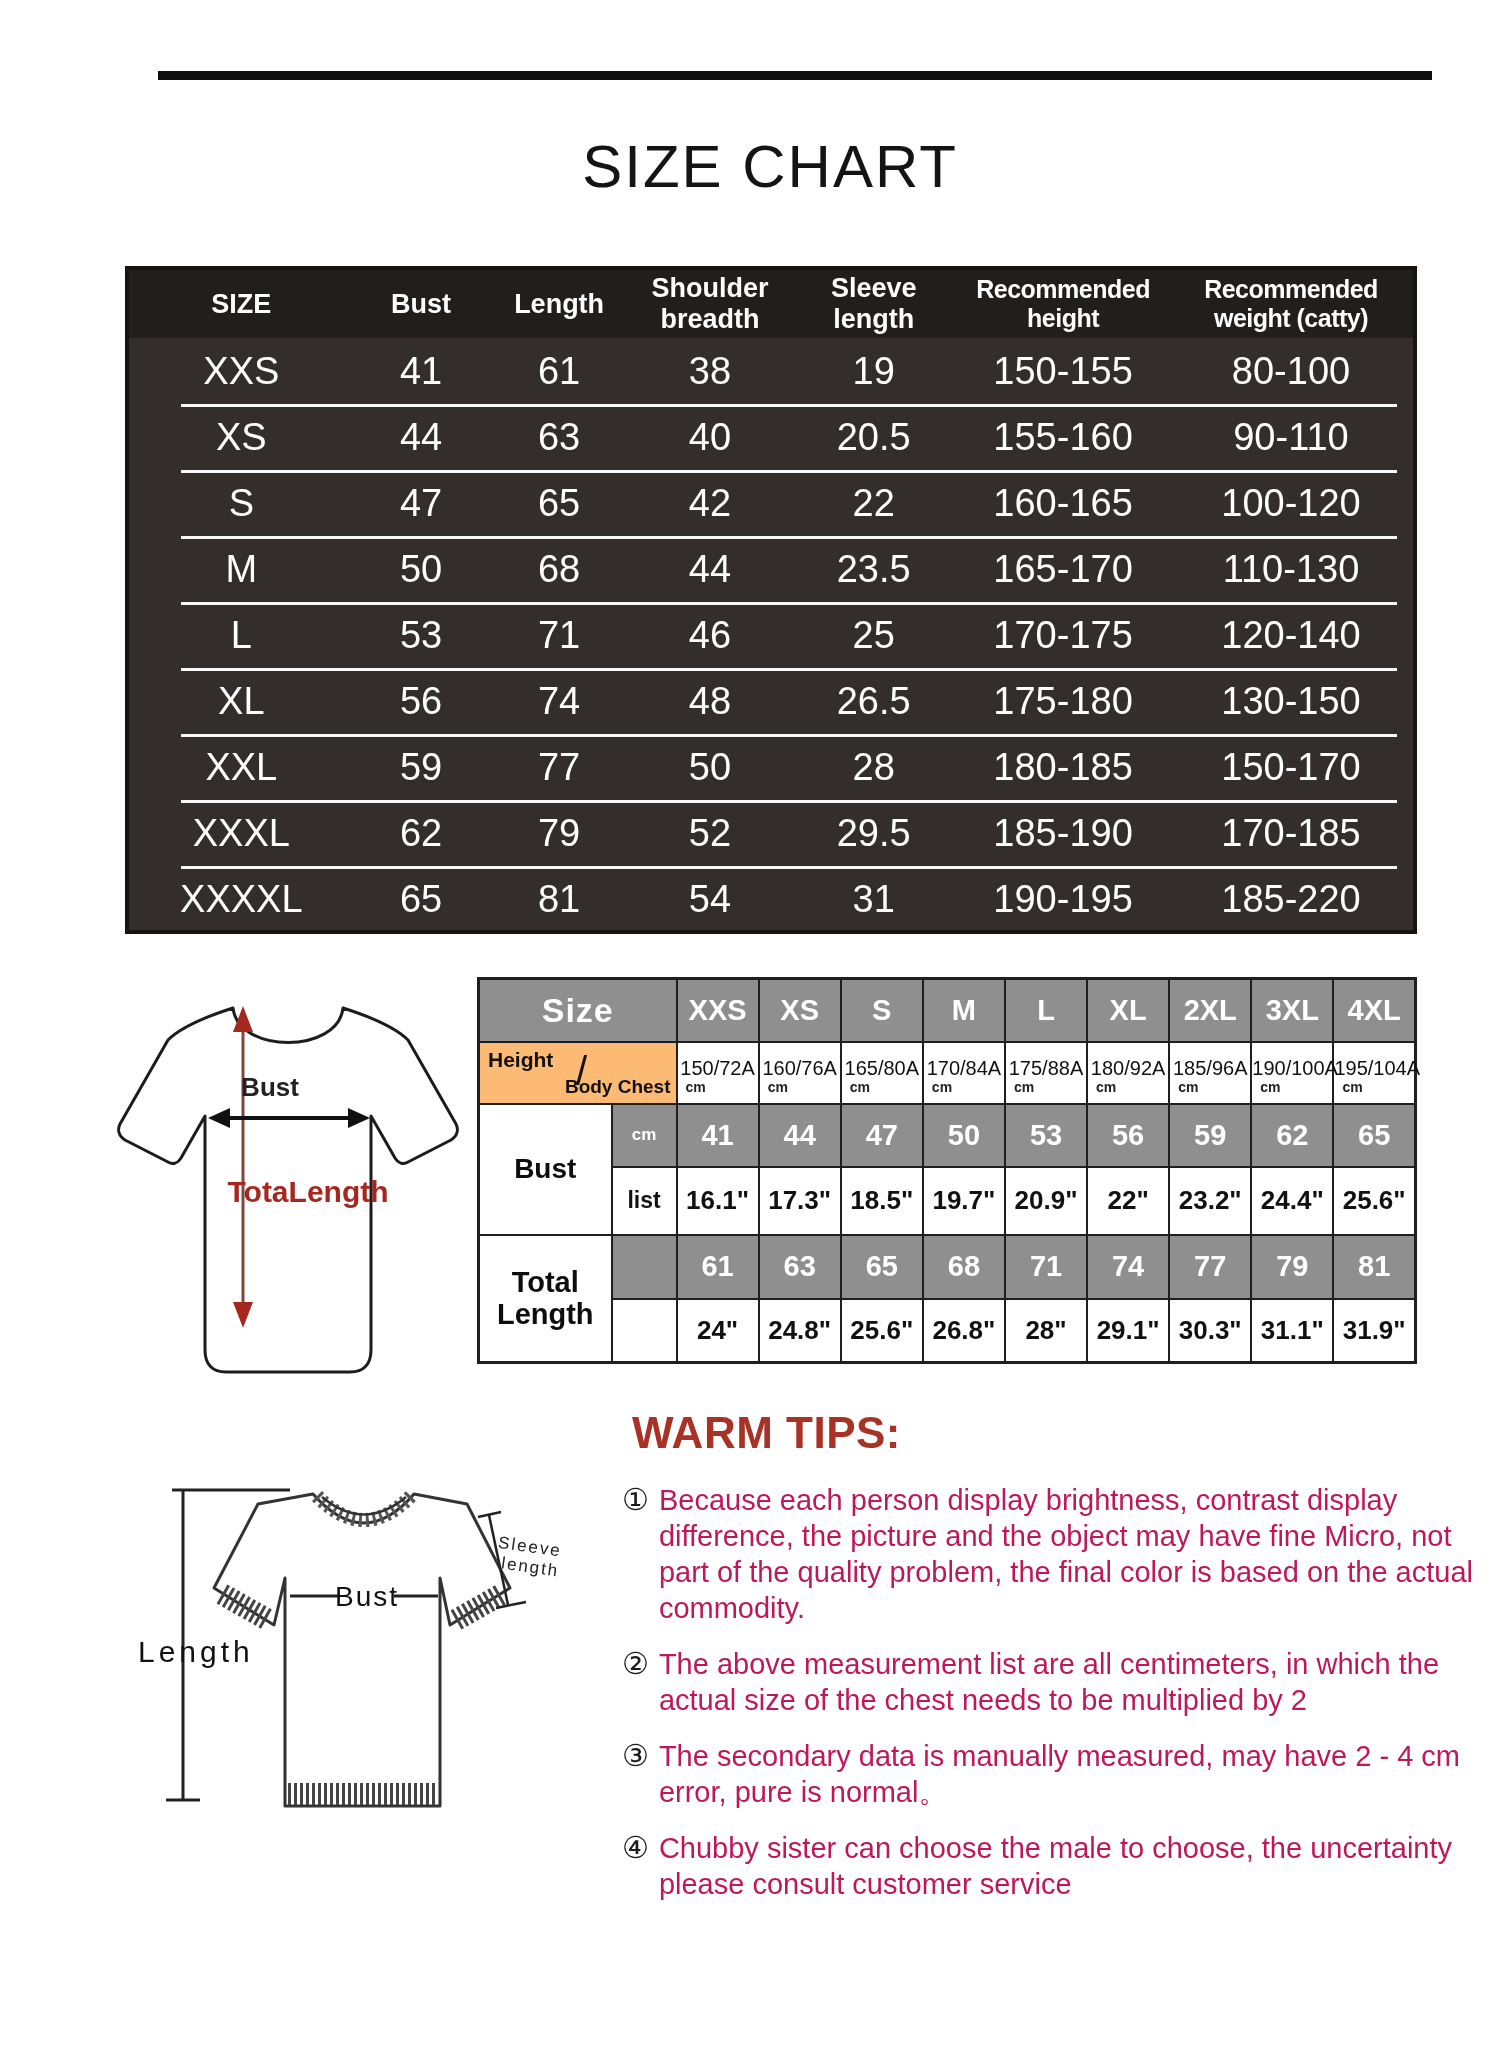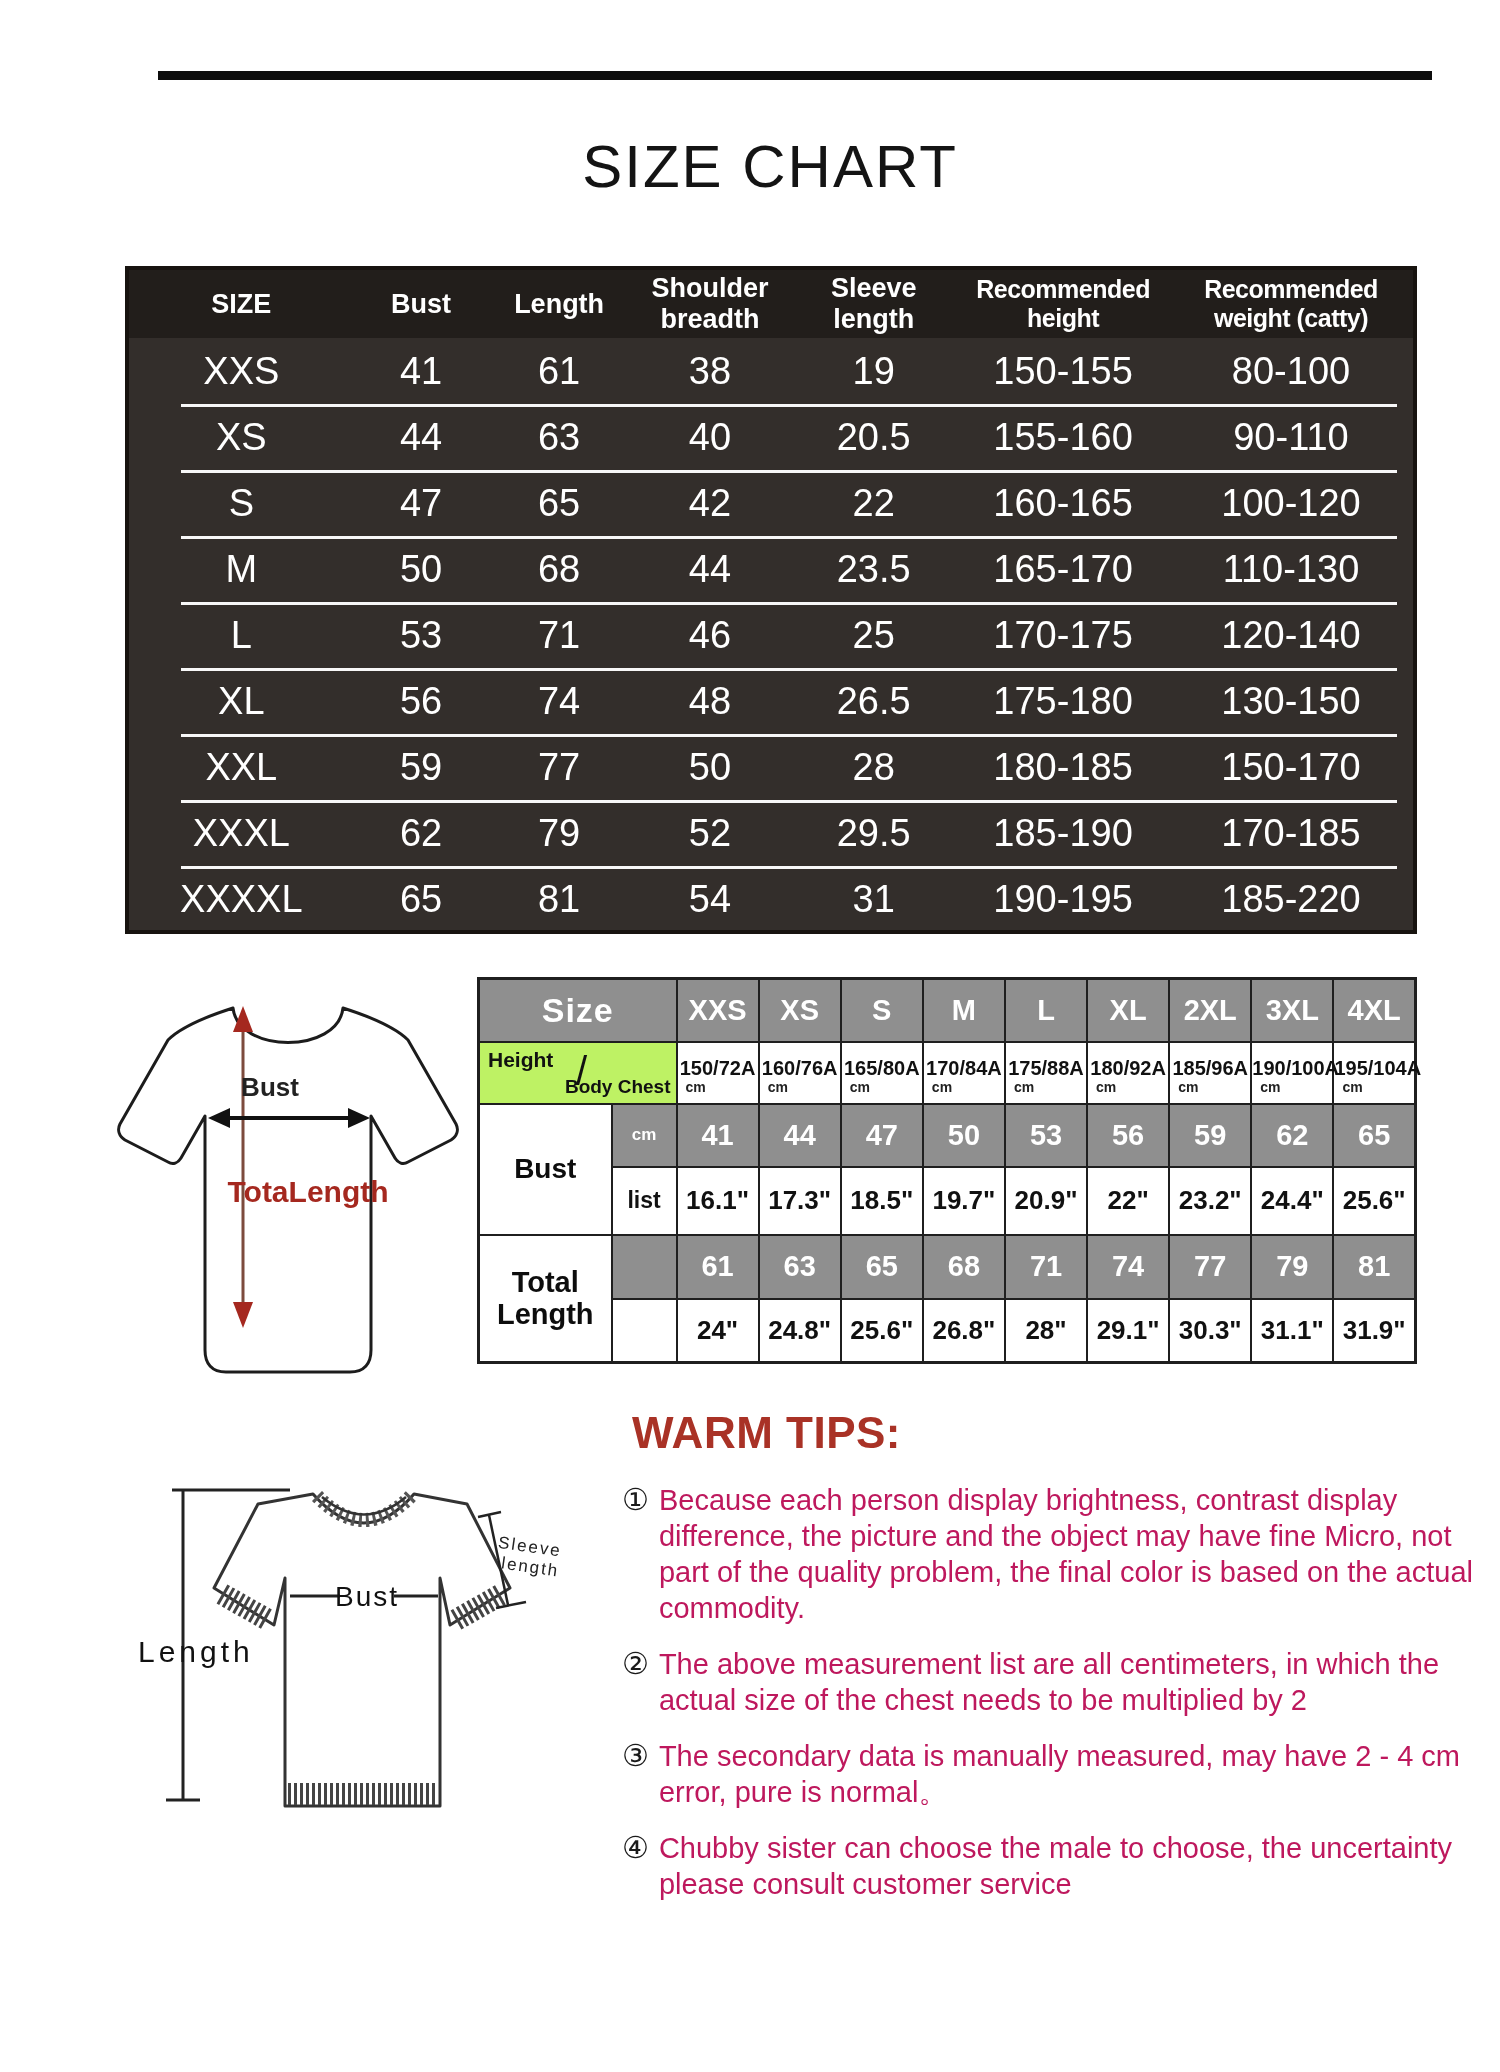--- a/index.html
+++ b/index.html
@@ -24,27 +24,27 @@
     vertical-align:middle;padding:0;}
   .sep{position:absolute;left:52px;width:1216px;height:3px;background:#f8f8f8;}
 
   
   .gray-table{position:absolute;left:457px;top:977px;width:940px;border-collapse:collapse;
     table-layout:fixed;border:3px solid #1f1f1f;}
   .gray-table td{border:2px solid #1f1f1f;padding:0;vertical-align:middle;text-align:center;
     box-sizing:border-box;}
   .g-size-label{background:#8f8f8f;color:#ffffff;font-size:34px;font-weight:700;letter-spacing:1px;}
   .g-size-head{background:#8f8f8f;color:#ffffff;font-size:29px;font-weight:700;}
-  .g-hb{background:#bef264;}
+  .g-hb{background:#fdba74;}
   .hb-wrap{position:relative;width:100%;height:60px;}
   .hb-top{position:absolute;left:8px;top:5px;font-size:21px;font-weight:700;color:#111;}
   .hb-slash{position:absolute;left:96px;top:6px;font-size:40px;font-weight:400;color:#111;}
   .hb-bottom{position:absolute;right:5px;bottom:5px;font-size:19px;font-weight:700;color:#111;}
   .g-height{background:#ffffff;}
-  .hv{font-size:20px;font-weight:700;color:#111;line-height:22px;padding-top:6px;text-align:center;}
+  .hv{font-size:20px;font-weight:400;color:#111;line-height:22px;padding-top:6px;text-align:center;}
   .hu{font-size:14px;font-weight:700;color:#222;text-align:left;padding-left:8px;line-height:16px;}
   .g-rowlabel{background:#ffffff;color:#0d0d0d;font-size:28px;font-weight:700;}
   .tl{width:130px;margin:0 auto;line-height:32px;font-size:29px;font-weight:700;}
   .g-cm-label{background:#8f8f8f;color:#ffffff;font-size:17px;font-weight:700;}
   .g-inch-label{background:#ffffff;color:#111;font-size:23px;font-weight:700;}
   .g-cm-val{background:#8f8f8f;color:#ffffff;font-size:29px;font-weight:700;}
   .g-inch-val{background:#ffffff;color:#111;font-size:26px;font-weight:700;}
 
   
   .shirt-top{position:absolute;left:88px;top:978px;}

